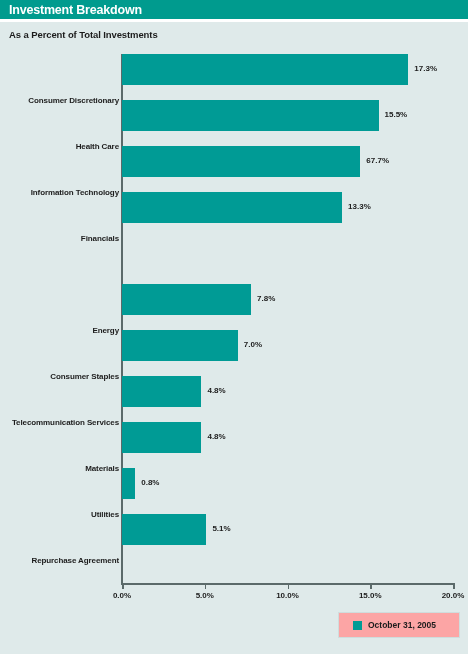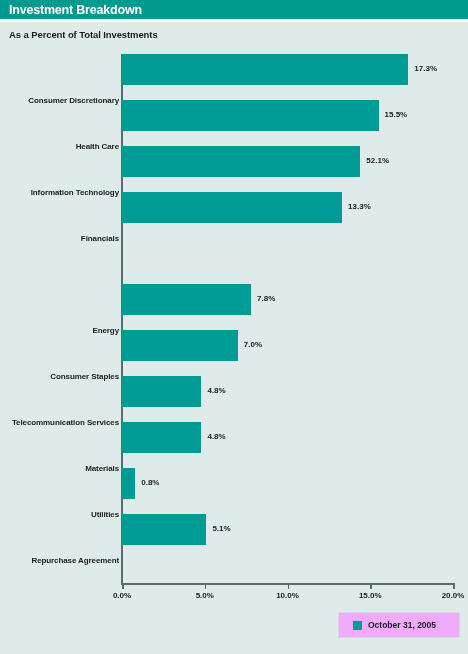--- a/index.html
+++ b/index.html
@@ -133,21 +133,21 @@
     white-space: nowrap;
   }
 
   
   .legend {
     position: absolute;
     left: 338px;
     top: 612px;
     width: 122px;
     height: 26px;
-    background: #f0abfc;
+    background: #fca5a5;
     border: 1px solid #cfdddd;
     box-sizing: border-box;
   }
   .legend-inner {
     position: absolute;
     left: 14px;
     top: 7px;
     display: flex;
     align-items: center;
     gap: 6px;
@@ -196,21 +196,21 @@
         <div class="bar-value" style="left: 414.315px;">17.3%</div>
       </div>
       <div class="row" style="top: 50px;">
         <div class="row-label">Health Care</div>
         <div class="bar" style="width: 256.525px; height: 31px; background: rgb(0, 155, 149);"></div>
         <div class="bar-value" style="left: 384.525px;">15.5%</div>
       </div>
       <div class="row" style="top: 96px;">
         <div class="row-label">Information Technology</div>
         <div class="bar" style="width: 238.32px; height: 31px; background: rgb(0, 155, 149);"></div>
-        <div class="bar-value" style="left: 366.32px;">52.1%</div>
+        <div class="bar-value" style="left: 366.32px;">67.7%</div>
       </div>
       <div class="row" style="top: 142px;">
         <div class="row-label">Financials</div>
         <div class="bar" style="width: 220.115px; height: 31px; background: rgb(0, 155, 149);"></div>
         <div class="bar-value" style="left: 348.115px;">13.3%</div>
       </div>
       <div class="row" style="top: 234px;">
         <div class="row-label">Energy</div>
         <div class="bar" style="width: 129.09px; height: 31px; background: rgb(0, 155, 149);"></div>
         <div class="bar-value" style="left: 257.09px;">7.8%</div>

